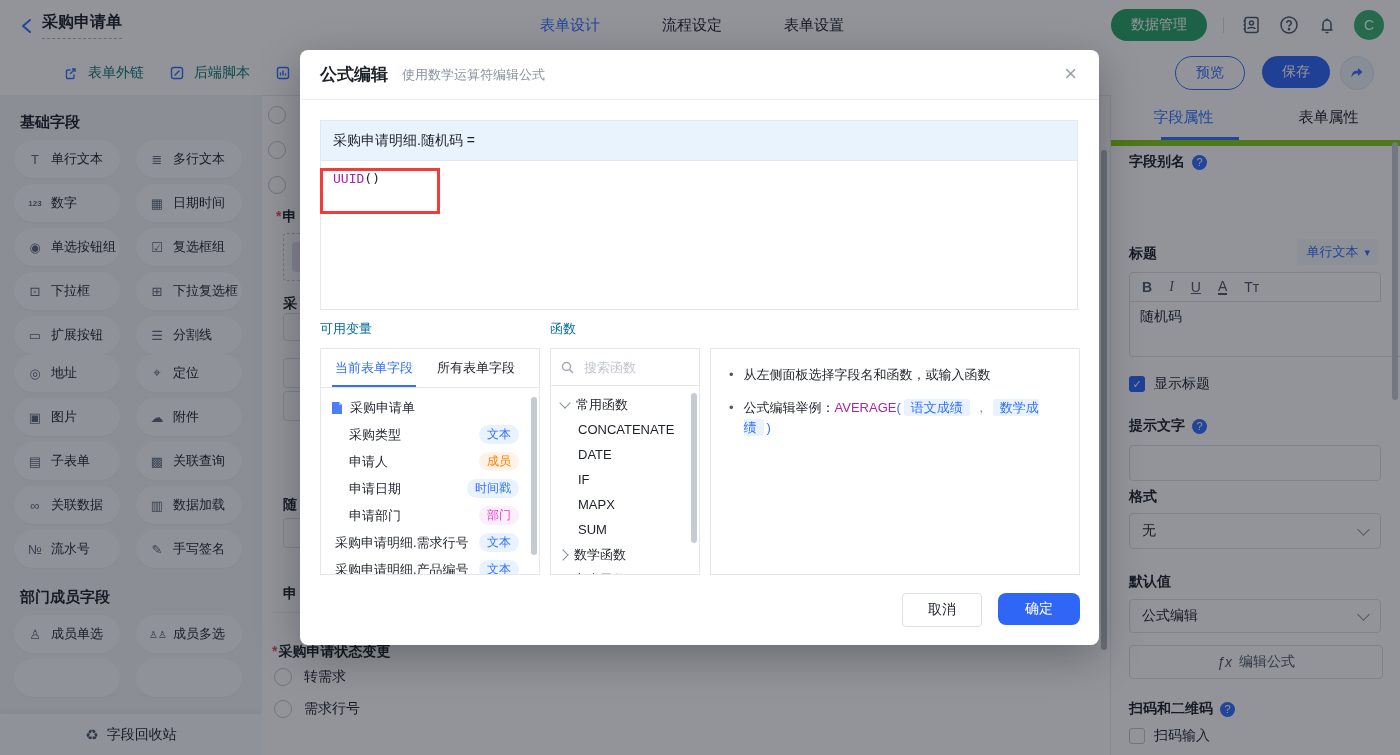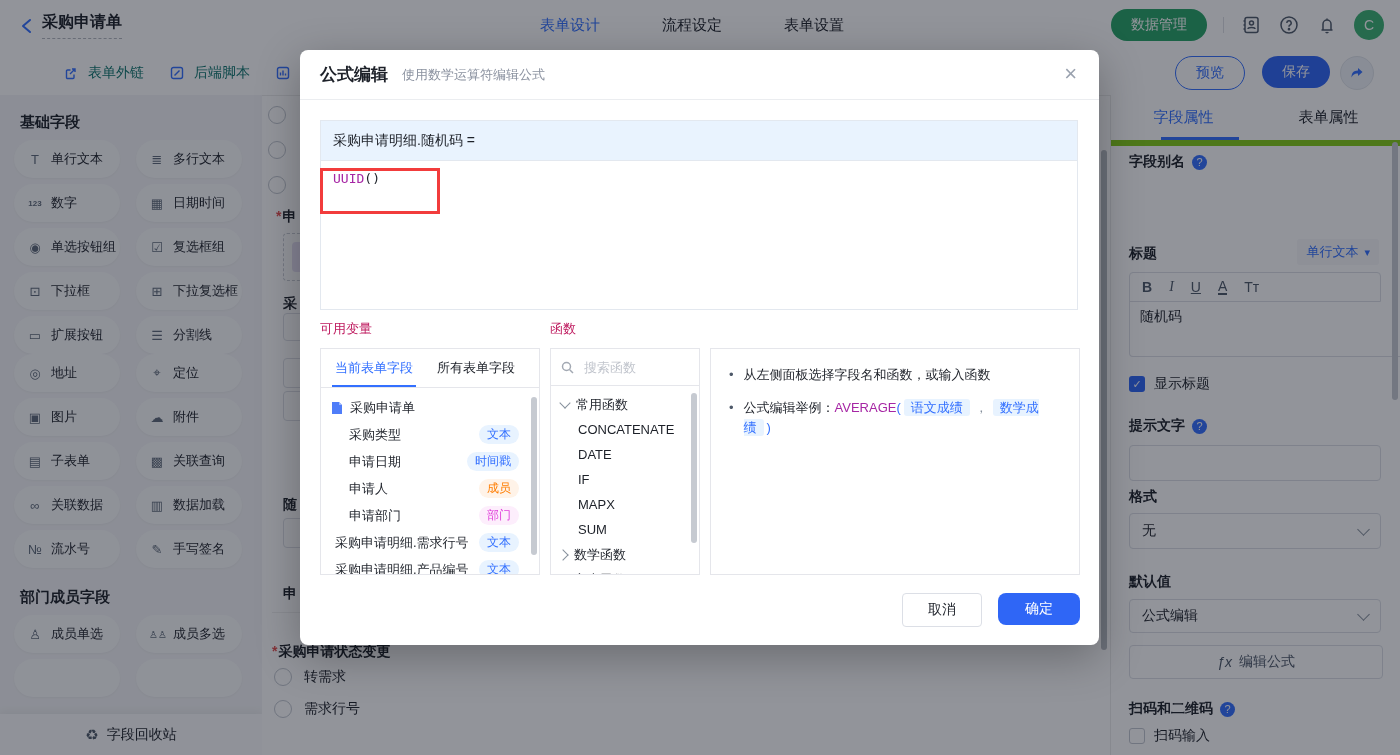--- a/index.html
+++ b/index.html
@@ -101,21 +101,21 @@
   .m-title{font-size:17px;font-weight:bold;color:#1d2129}
   .m-sub{font-size:13px;color:#8a919f;margin-left:14px}
   .m-close{position:absolute;right:22px;top:11px;font-size:22px;color:#9aa2af;cursor:pointer;line-height:26px}
   .formula{position:absolute;left:20px;top:70px;width:758px}
   .f-head{height:40px;background:#e9f3fe;border:1px solid #e3e8ef;border-bottom:none;display:flex;align-items:center;
           padding:0 12px;font-size:14px;color:#1d2129;box-sizing:border-box}
   .f-body{height:150px;border:1px solid #e3e8ef;background:#fff;padding:10px 12px;box-sizing:border-box;
           font-family:"DejaVu Sans Mono","Liberation Mono",monospace;font-size:13px;color:#1d2129;cursor:text}
   .fn-name{color:#a626a4}
   .red-annot{position:absolute;left:0;top:48px;width:120px;height:46px;border:3px solid #f23c3c;box-sizing:border-box;pointer-events:none}
-  .sec-label{position:absolute;top:270px;font-size:13px;color:#be185d}
+  .sec-label{position:absolute;top:270px;font-size:13px;color:#0369a1}
   .m-box{position:absolute;top:298px;height:227px;border:1px solid #e5e6eb;background:#fff;box-sizing:border-box;overflow:hidden}
   .vars-box{left:20px;width:220px}
   .fns-box{left:250px;width:150px}
   .tips-box{left:410px;width:370px}
   .vtabs{height:38px;display:flex;align-items:center;gap:24px;padding:0 14px;border-bottom:1px solid #e5e6eb;position:relative}
   .vtab{font-size:13px;color:#1d2129;cursor:pointer}
   .vtab.active{color:#3370ff}
   .vtab-underline{position:absolute;left:11px;bottom:0;width:84px;height:2px;background:#3370ff}
   .vlist{padding-top:6px}
   .vrow{height:27px;display:flex;align-items:center;font-size:13px;color:#1d2129;padding:0 14px 0 28px;cursor:pointer}
@@ -474,26 +474,26 @@
                 <path d="M8 1 l3 3 h-3 Z" fill="#9db8fb"></path>
               </svg>
           </span>
           <span class="vname">采购申请单</span>
         </div>
         <div class="vrow">
             <span class="vname">采购类型</span>
             <span class="bdg blue">文本</span>
           </div>
         <div class="vrow">
+            <span class="vname">申请人</span>
+            <span class="bdg orange">成员</span>
+          </div>
+        <div class="vrow">
             <span class="vname">申请日期</span>
             <span class="bdg blue">时间戳</span>
-          </div>
-        <div class="vrow">
-            <span class="vname">申请人</span>
-            <span class="bdg orange">成员</span>
           </div>
         <div class="vrow">
             <span class="vname">申请部门</span>
             <span class="bdg magenta">部门</span>
           </div>
         <div class="vrow" style="padding-left:14px">
             <span class="vname">采购申请明细.需求行号</span>
             <span class="bdg blue">文本</span>
           </div>
         <div class="vrow" style="padding-left:14px">

